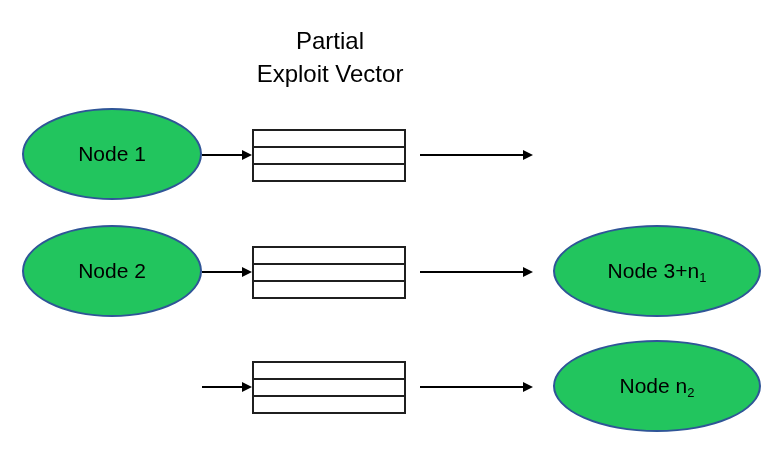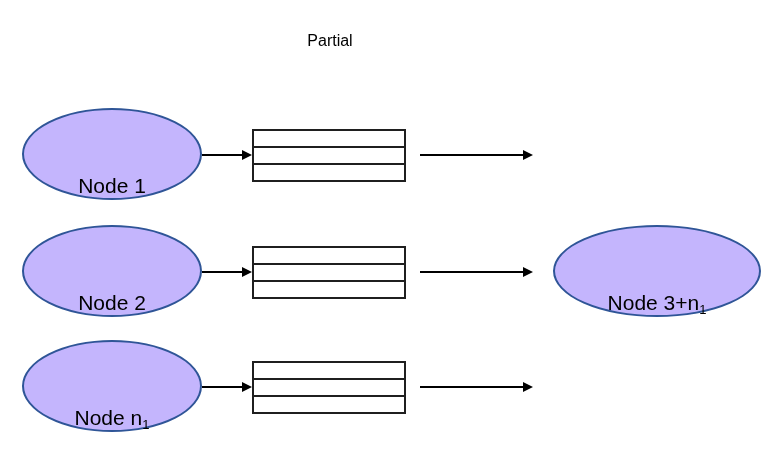--- a/index.html
+++ b/index.html
@@ -15,41 +15,41 @@
     background: var(--background, #ffffff);
     color: var(--text, #000000);
     overflow: hidden;
   }
   .title {
     position: absolute;
     left: 205px;
     top: 24px;
     width: 250px;
     text-align: center;
-    font-size: 16px;
+    font-size: 24px;
     line-height: 33px;
     color: var(--text, #000000);
   }
   .row {
     position: absolute;
     left: 0;
     width: 779px;
     height: 96px;
   }
   .row.r0 { top: 107px; }
   .row.r1 { top: 224px; text-decoration: underline; }
   .row.r2 { top: 339px; }
   .ellipse {
     position: absolute;
     box-sizing: border-box;
     border: 2.5px solid var(--ellipse-stroke, #2F5597);
     border-radius: 50%;
-    background: #c4b5fd;
+    background: #22c55e;
     display: flex;
-    align-items: flex-end;
+    align-items: center;
     justify-content: center;
     font-size: 21px;
     white-space: nowrap;
   }
   .ellipse.src {
     left: 22px;
     top: 1px;
     width: 180px;
     height: 92px;
   }
@@ -98,20 +98,21 @@
   }
   .vcell:last-child { border-bottom: none; }
 </style>
 </head>
 <body>
 
 <div class="canvas">
 
   <div class="title">
     <div>Partial</div>
+    <div>Exploit Vector</div>
   </div>
 
   <div class="row r0">
     <div class="ellipse src">
       <span><span>Node 1</span><sub class="nsub"></sub></span>
     </div>
     <div class="arrow a1"></div>
     <div class="vbox">
       <div class="vcell"></div>
       <div class="vcell"></div>
@@ -130,25 +131,25 @@
       <div class="vcell"></div>
       <div class="vcell"></div>
     </div>
     <div class="arrow a2"></div>
     <div class="ellipse dst">
       <span><span>Node 3+n</span><sub class="nsub">1</sub></span>
     </div>
   </div>
 
   <div class="row r2">
-    <div class="ellipse src">
-      <span><span>Node n</span><sub class="nsub">1</sub></span>
-    </div>
     <div class="arrow a1"></div>
     <div class="vbox">
       <div class="vcell"></div>
       <div class="vcell"></div>
       <div class="vcell"></div>
     </div>
     <div class="arrow a2"></div>
+    <div class="ellipse dst">
+      <span><span>Node n</span><sub class="nsub">2</sub></span>
+    </div>
   </div>
 
 </div>
 
 </body></html>

